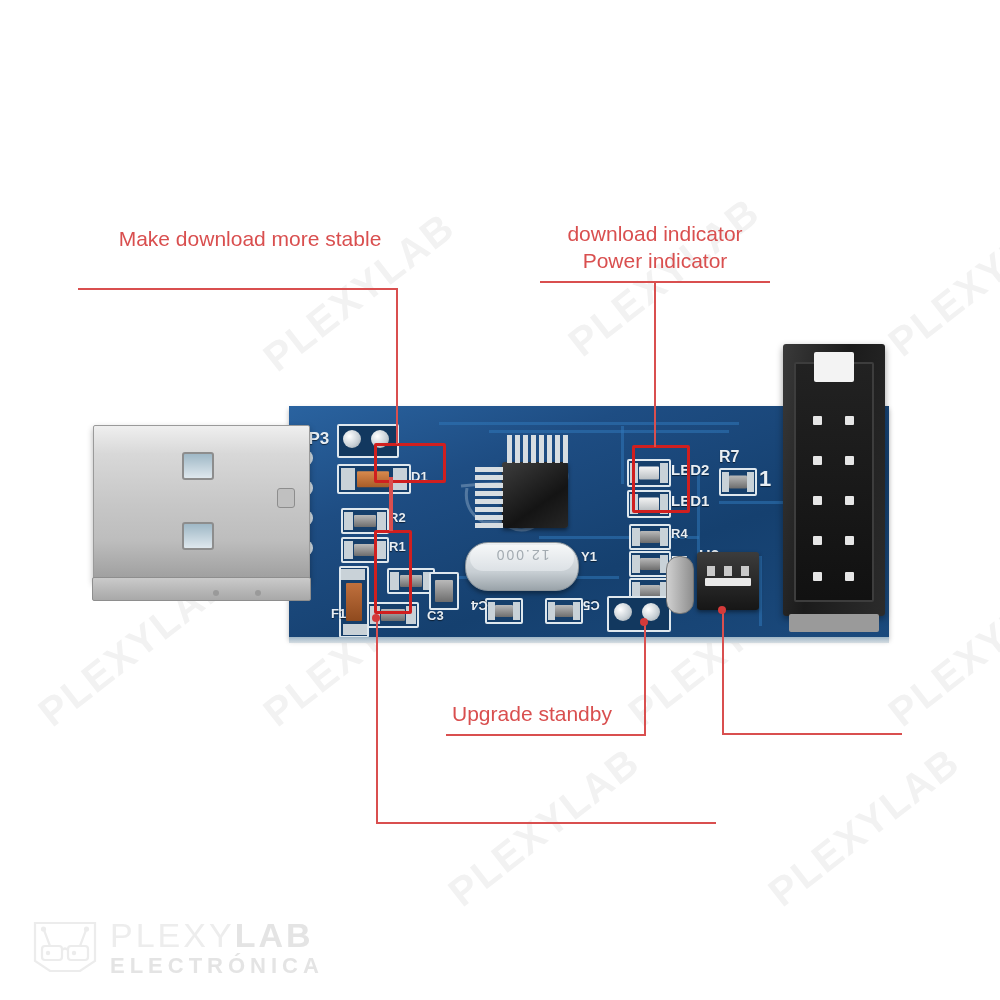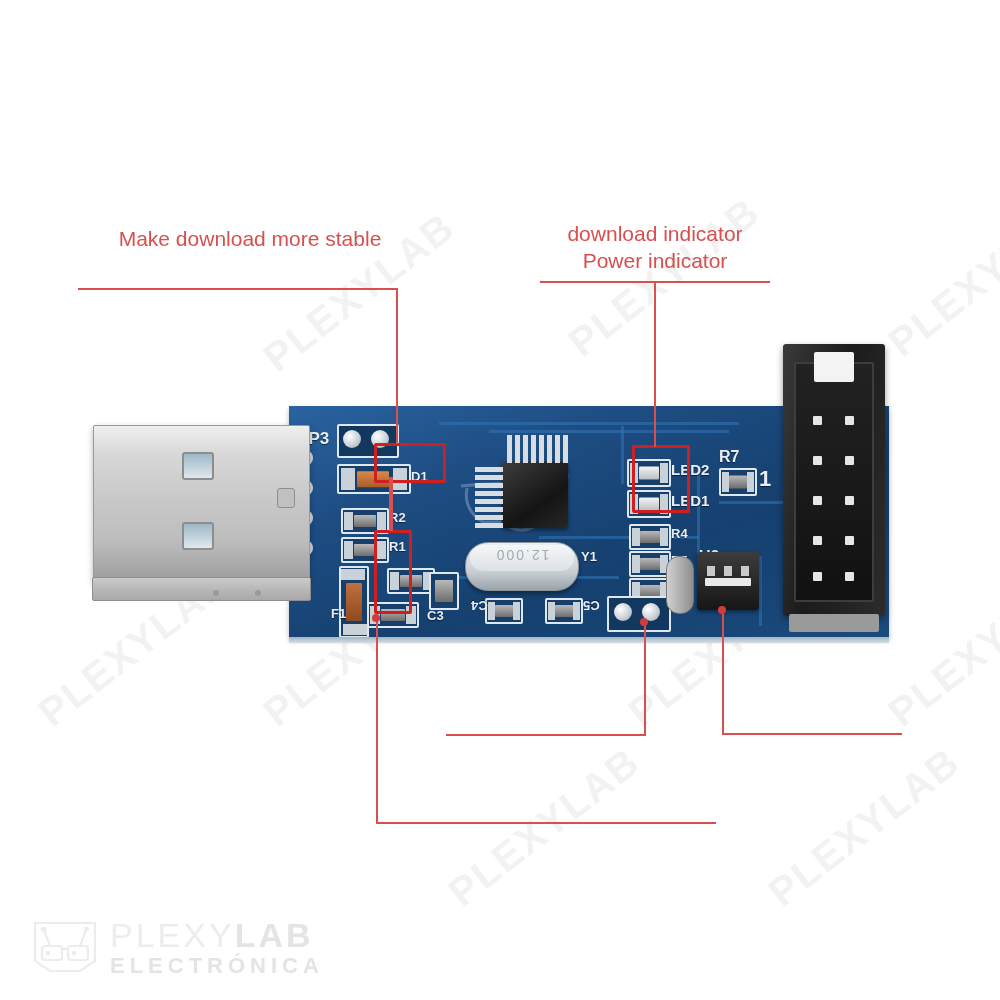--- a/index.html
+++ b/index.html
@@ -386,20 +386,23 @@
   <div class="lead h" style="left:78px;top:288px;width:320px;"></div>
   <div class="lead v" style="left:396px;top:288px;height:156px;"></div>
 
   <div class="callout-text center" style="left:540px;top:220px;width:230px;">
     <div>download indicator</div>
     <div>Power indicator</div>
   </div>
   <div class="lead h" style="left:540px;top:281px;width:230px;"></div>
   <div class="lead v" style="left:654px;top:281px;height:166px;"></div>
 
+  <div class="callout-text" style="left:452px;top:700px;">
+    <div>Upgrade standby</div>
+  </div>
   <div class="lead h" style="left:446px;top:734px;width:200px;"></div>
   <div class="lead v" style="left:644px;top:624px;height:112px;"></div>
   <div class="dot" style="left:640px;top:618px;"></div>
 
   <div class="lead h" style="left:722px;top:733px;width:180px;"></div>
   <div class="lead v" style="left:722px;top:612px;height:123px;"></div>
   <div class="dot" style="left:718px;top:606px;"></div>
 
   <div class="lead h" style="left:376px;top:822px;width:340px;"></div>
   <div class="lead v" style="left:376px;top:620px;height:204px;"></div>

